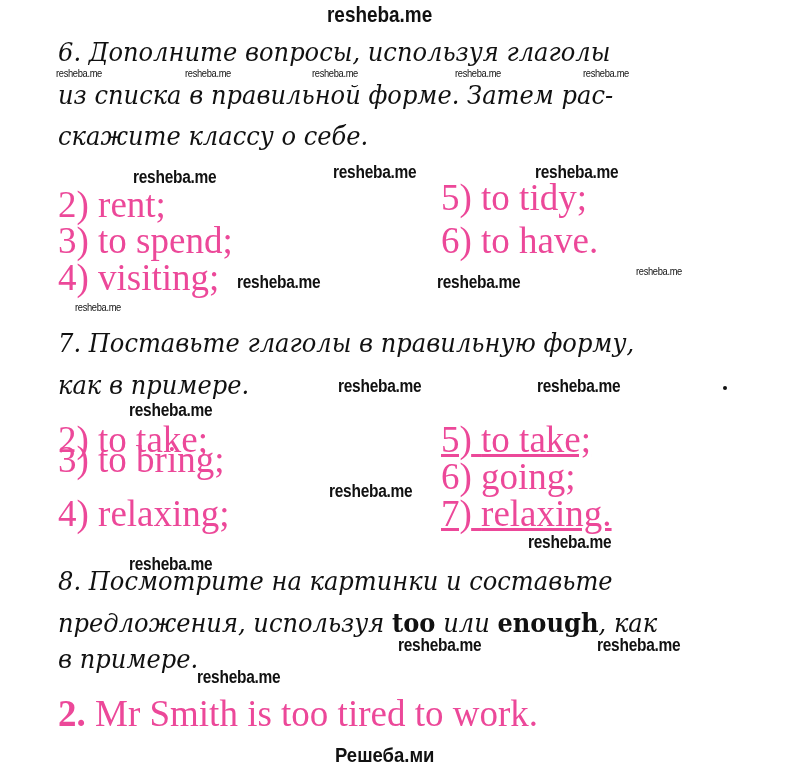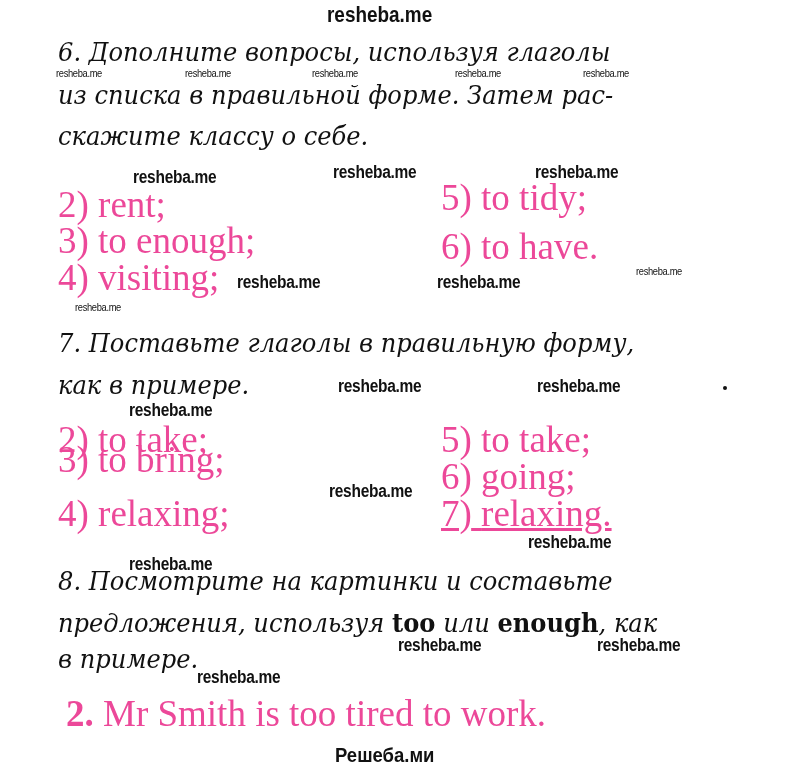--- a/index.html
+++ b/index.html
@@ -26,49 +26,49 @@
 <div class="abs wm-small" style="left:185px; top:67px;">resheba.me</div>
 <div class="abs wm-small" style="left:312px; top:67px;">resheba.me</div>
 <div class="abs wm-small" style="left:455px; top:67px;">resheba.me</div>
 <div class="abs wm-small" style="left:583px; top:67px;">resheba.me</div>
 
 <div class="abs wm-big" style="left:133px; top:167px;">resheba.me</div>
 <div class="abs wm-big" style="left:333px; top:162px;">resheba.me</div>
 <div class="abs wm-big" style="left:535px; top:162px;">resheba.me</div>
 
 <div class="abs answer" style="left:58px; top:183px;"><span>2)</span> <span>rent;</span></div>
-<div class="abs answer" style="left:58px; top:219px;"><span>3)</span> <span>to enough;</span></div>
+<div class="abs answer" style="left:58px; top:219px;"><span>3)</span> <span>to spend;</span></div>
 <div class="abs answer" style="left:58px; top:256px;"><span>4)</span> <span>visiting;</span></div>
 <div class="abs answer" style="left:441px; top:176px;"><span>5)</span> <span>to tidy;</span></div>
-<div class="abs answer" style="left:441px; top:225px;"><span>6)</span> <span>to have.</span></div>
+<div class="abs answer" style="left:441px; top:219px;"><span>6)</span> <span>to have.</span></div>
 
 <div class="abs wm-big" style="left:237px; top:272px;">resheba.me</div>
 <div class="abs wm-big" style="left:437px; top:272px;">resheba.me</div>
 <div class="abs wm-small" style="left:636px; top:265px;">resheba.me</div>
 <div class="abs wm-small" style="left:75px; top:301px;">resheba.me</div>
 
 <div class="abs task" style="left:58px; top:325px;">7. Поставьте глаголы в правильную форму,</div>
 <div class="abs task" style="left:58px; top:367px;">как в примере.</div>
 <div class="abs wm-big" style="left:338px; top:376px;">resheba.me</div>
 <div class="abs wm-big" style="left:537px; top:376px;">resheba.me</div>
 <div class="abs" style="left:723px; top:386px; width:4px; height:4px; background:#111; border-radius:50%;"></div>
 <div class="abs wm-big" style="left:129px; top:400px;">resheba.me</div>
 
 <div class="abs answer" style="left:58px; top:418px;"><span>2)</span> <span>to take;</span></div>
 <div class="abs answer" style="left:58px; top:438px;"><span>3)</span> <span>to bring;</span></div>
 <div class="abs answer" style="left:58px; top:492px;"><span>4)</span> <span>relaxing;</span></div>
-<div class="abs answer" style="left:441px; top:418px;"><span>5)</span> <span>to take;</span></div>
+<div class="abs answer" style="left:441px; top:418px;text-decoration:underline;"><span>5)</span> <span>to take;</span></div>
 <div class="abs answer" style="left:441px; top:455px;"><span>6)</span> <span>going;</span></div>
 <div class="abs answer" style="left:441px; top:492px;text-decoration:underline;"><span>7)</span> <span>relaxing.</span></div>
 <div class="abs wm-big" style="left:329px; top:481px;">resheba.me</div>
 <div class="abs wm-big" style="left:528px; top:532px;">resheba.me</div>
 <div class="abs wm-big" style="left:129px; top:554px;">resheba.me</div>
 
 <div class="abs task" style="left:58px; top:563px;">8. Посмотрите на картинки и составьте</div>
 <div class="abs task" style="left:58px; top:605px;"><span>предложения, используя </span><b class="em">too</b><span> или </span><b class="em">enough</b><span>, как</span></div>
 <div class="abs task" style="left:58px; top:641px;">в примере.</div>
 <div class="abs wm-big" style="left:398px; top:635px;">resheba.me</div>
 <div class="abs wm-big" style="left:597px; top:635px;">resheba.me</div>
 <div class="abs wm-big" style="left:197px; top:667px;">resheba.me</div>
 
-<div class="abs answer" style="left:66px; top:692px;"><b>2.</b> <span>Mr Smith is too tired to work.</span></div>
+<div class="abs answer" style="left:58px; top:692px;"><b>2.</b> <span>Mr Smith is too tired to work.</span></div>
 
 <div class="abs footer" style="left:335px; top:743px;">Решеба.ми</div>
 
 </body></html>

